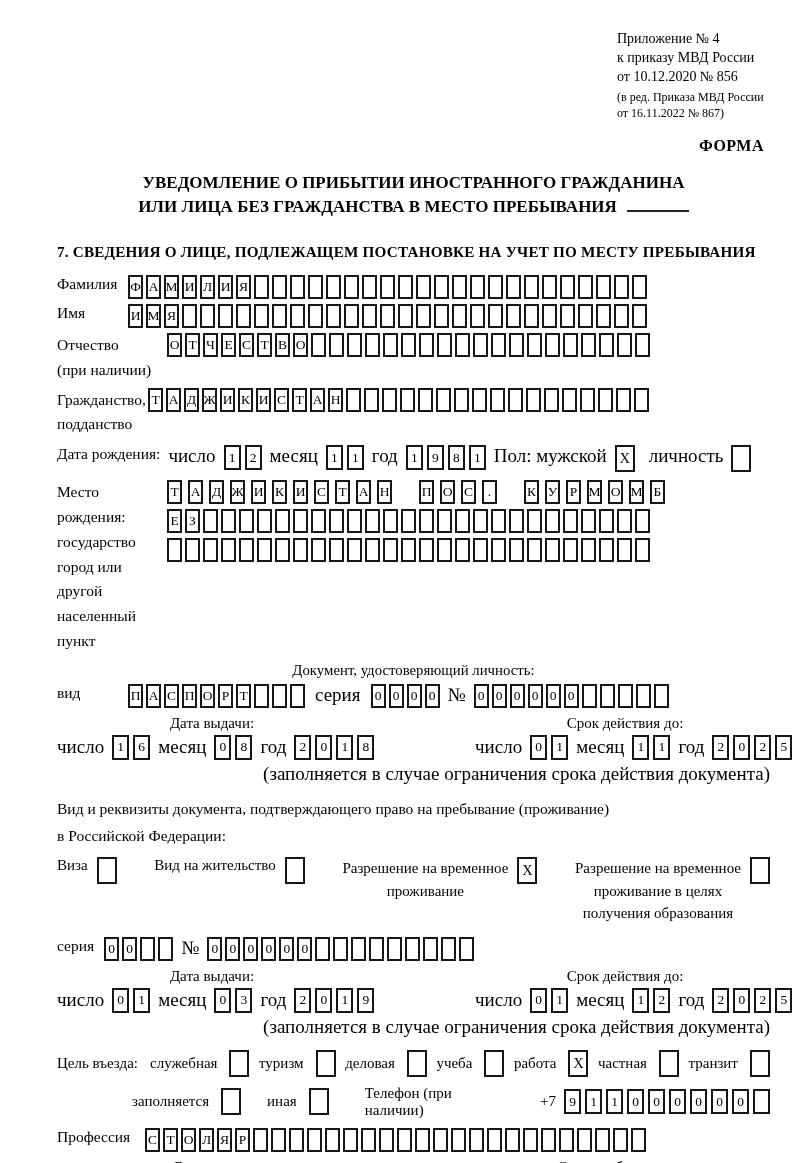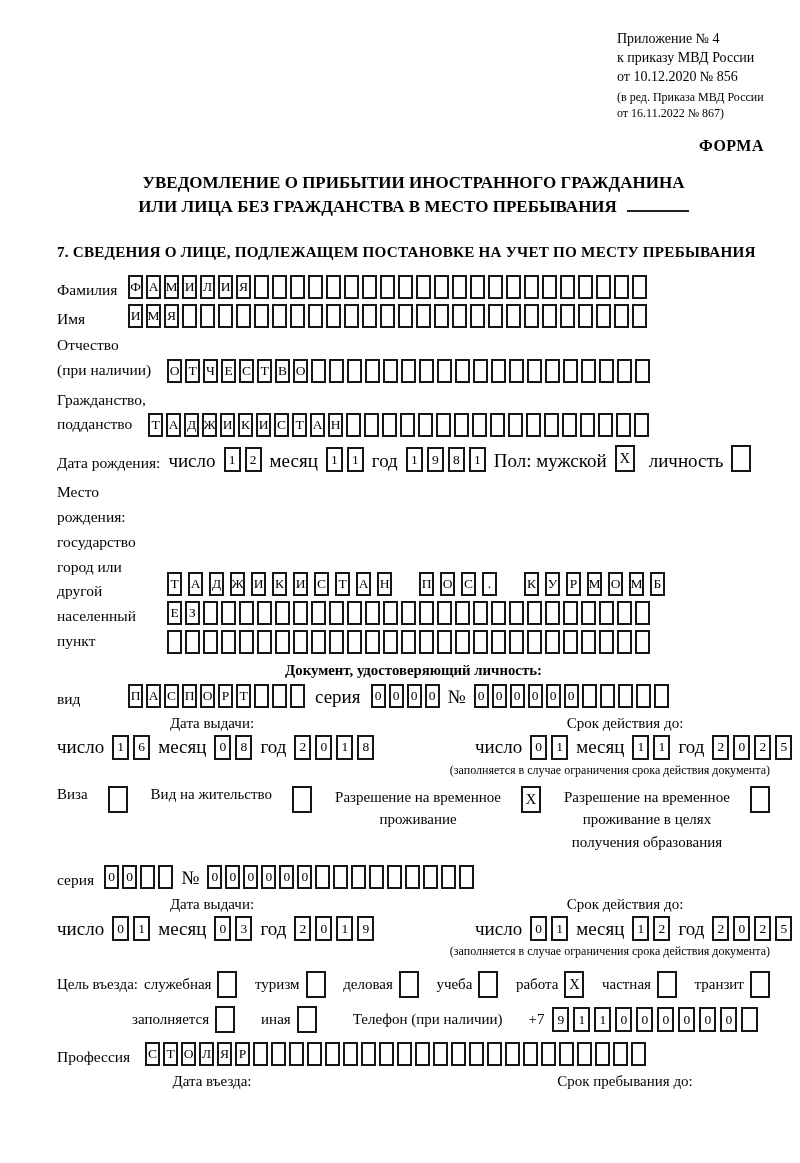--- a/index.html
+++ b/index.html
@@ -9,54 +9,54 @@
 
   .appendix{margin-left:560px;font-size:14px;line-height:1.34}
   .appendix .rev{font-size:12px;line-height:1.3}
   .appendix .rev.first{margin-top:4px}
   .forma{text-align:right;padding-right:6px;font-weight:bold;font-size:16px;margin-top:16px;letter-spacing:.5px}
 
   .title{text-align:center;font-weight:bold;font-size:17px;margin-top:16px;line-height:1.4}
   .tline{display:inline-block;width:62px;border-bottom:2px solid #222;margin-left:10px;height:14px}
   .sec1{font-weight:bold;font-size:15.2px;margin-top:24px;letter-spacing:.2px;white-space:nowrap}
 
-  .frow{display:flex;align-items:flex-end;margin-top:5px}
-  .frow.top{align-items:flex-end}
+  .frow{display:flex;align-items:flex-start;margin-top:5px}
+  .frow.top{align-items:flex-start}
   .lab{font-size:15.5px;flex:0 0 auto}
   .lab2{font-size:15.5px;line-height:1.6}
   .w71{width:71px}.w91{width:91px}.w110{width:110px}.w88{width:88px}
   .cells{display:flex;gap:3px;flex:0 0 auto;flex-wrap:nowrap}
   .cell{flex:0 0 auto;width:15px;height:24px;border:2px solid #161616;display:flex;align-items:center;justify-content:center;font-size:13.5px;background:#fff}
   .cell.blank{border-color:transparent}
   .spread{gap:6px}
   .dg{gap:4px}
   .dg .cell{width:17px;height:25px}
   .cb .cell{width:20px;height:27px;font-size:14.5px}
   .stack{display:flex;flex-direction:column;gap:5px}
 
-  .dochead{text-align:center;font-weight:bold;font-size:14.8px;margin-top:8px}
+  .dochead{text-align:center;font-weight:normal;font-size:14.8px;margin-top:8px}
 
   .dates{display:flex;margin-top:7px}
   .dcol{flex:0 0 auto}
   .dcol.left{width:390px}
   .dcol.right{margin-left:28px}
   .dhead{font-size:15px;text-align:center;width:310px}
   .dcol.right .dhead{width:300px}
   .drow{display:flex;align-items:center;margin-top:3px}
   .dlab{font-size:19px;margin:0 8px}
   .dlab.fst{margin-left:0}
-  .note{font-size:12px;text-align:right;margin-top:3px}
+  .note{font-size:19px;text-align:right;margin-top:3px}
 
   .para{font-size:15.5px;margin-top:10px;line-height:1.75}
   .permits{display:flex;align-items:flex-start;justify-content:space-between;margin-top:8px;font-size:15px}
-  .pitem{display:flex;align-items:flex-start;gap:20px}
+  .pitem{display:flex;align-items:flex-start;gap:9px}
   .plines{text-align:center;line-height:1.5}
 
   .goal{display:flex;align-items:center;justify-content:space-between;margin-top:12px;font-size:15px}
-  .gitem{display:flex;align-items:center;gap:6px}
+  .gitem{display:flex;align-items:center;gap:12px}
   .goal2{display:flex;align-items:center;margin-top:8px;font-size:15px}
 </style>
 </head>
 <body>
 
 <div class="page">
 
   <div class="appendix">
     <div>Приложение № 4</div>
     <div>к приказу МВД России</div>
@@ -421,20 +421,24 @@
             <span class="cell">2</span>
             <span class="cell">0</span>
             <span class="cell">2</span>
             <span class="cell">5</span>
           </div>
       </div>
     </div>
   </div>
   <div class="note">(заполняется в случае ограничения срока действия документа)</div>
 
+  <div class="para">
+    <div>Вид и реквизиты документа, подтверждающего право на пребывание (проживание)</div>
+    <div>в Российской Федерации:</div>
+  </div>
 
   <div class="permits">
     <div class="pitem">
       <span>Виза</span>
       <div class="cells cb">
           <span class="cell"></span>
         </div>
     </div>
     <div class="pitem">
       <span>Вид на жительство</span>

